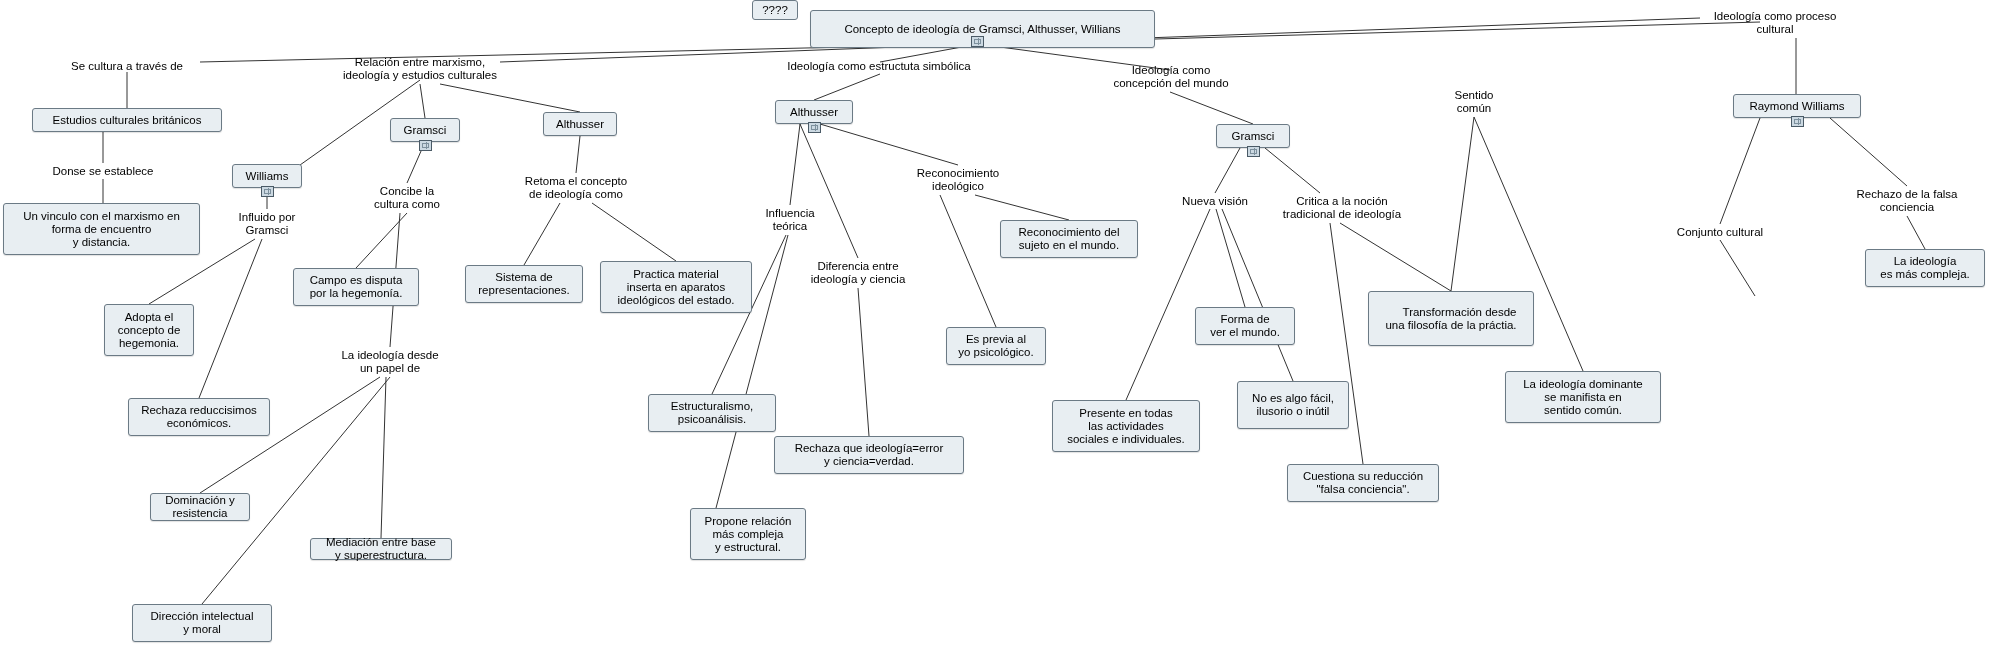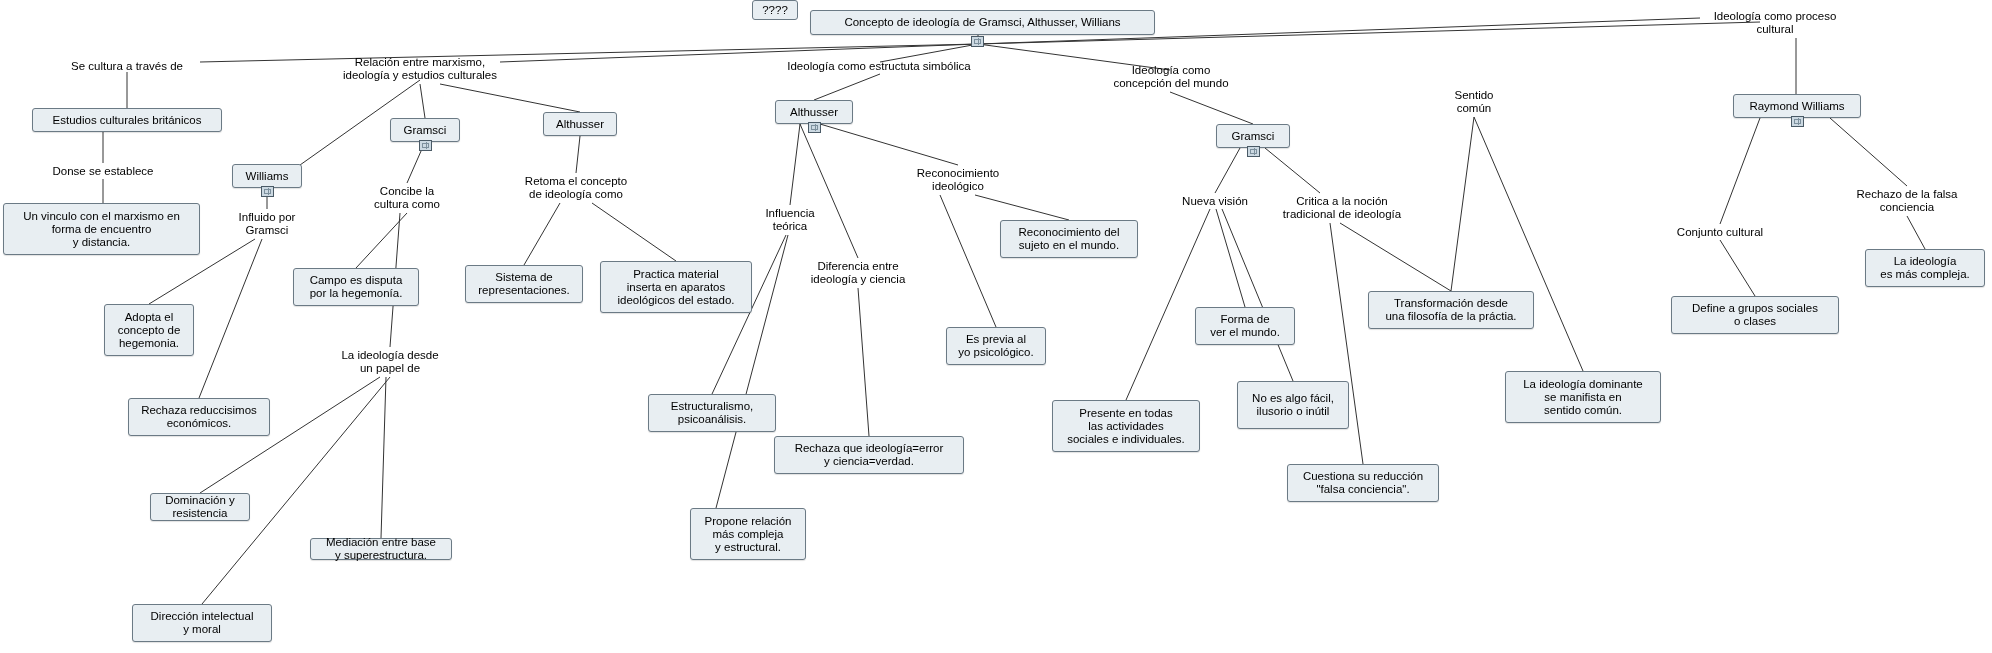--- a/index.html
+++ b/index.html
@@ -144,21 +144,21 @@
       <line x1="1330" y1="223" x2="1363" y2="464" stroke="#333333" stroke-width="1"></line>
       <line x1="1340" y1="223" x2="1451" y2="291" stroke="#333333" stroke-width="1"></line>
       <line x1="1474" y1="117" x2="1451" y2="291" stroke="#333333" stroke-width="1"></line>
       <line x1="1474" y1="117" x2="1583" y2="371" stroke="#333333" stroke-width="1"></line>
       <line x1="1760" y1="118" x2="1720" y2="224" stroke="#333333" stroke-width="1"></line>
       <line x1="1830" y1="118" x2="1907" y2="186" stroke="#333333" stroke-width="1"></line>
       <line x1="1720" y1="240" x2="1755" y2="296" stroke="#333333" stroke-width="1"></line>
       <line x1="1907" y1="216" x2="1925" y2="249" stroke="#333333" stroke-width="1"></line>
     </svg>
   <div class="qnode" style="left:752px;top:0px;width:46px;height:20px;">????</div>
-  <div class="node" style="left:810px;top:10px;width:345px;height:25px;">Concepto de ideología de Gramsci, Althusser, Willians</div>
+  <div class="node" style="left:810px;top:10px;width:345px;height:38px;">Concepto de ideología de Gramsci, Althusser, Willians</div>
   <div class="handle" style="left:971px;top:36px;"></div>
 <div class="label" style="left: 57px; top: 58px; width: 140px; height: 16px;">Se cultura a través de</div>
     <div class="label" style="left: 330px; top: 54px; width: 180px; height: 30px;">Relación entre marxismo,
 ideología y estudios culturales</div>
     <div class="label" style="left: 764px; top: 58px; width: 230px; height: 16px;">Ideología como estructuta simbólica</div>
     <div class="label" style="left: 1101px; top: 62px; width: 140px; height: 30px;">Ideología como
 concepción del mundo</div>
     <div class="label" style="left: 1700px; top: 8px; width: 150px; height: 30px;">Ideología como proceso
 cultural</div>
     <div class="label" style="left: 40px; top: 163px; width: 126px; height: 16px;">Donse se establece</div>
@@ -230,22 +230,20 @@
 sujeto en el mundo.</div>
     <div class="node" style="left: 1052px; top: 400px; width: 148px; height: 52px;">Presente en todas
 las actividades
 sociales e individuales.</div>
     <div class="node" style="left: 1195px; top: 307px; width: 100px; height: 38px;">Forma de
 ver el mundo.</div>
     <div class="node" style="left: 1237px; top: 381px; width: 112px; height: 48px;">No es algo fácil,
 ilusorio o inútil</div>
     <div class="node" style="left: 1287px; top: 464px; width: 152px; height: 38px;">Cuestiona su reducción
 "falsa conciencia".</div>
-    <div class="node" style="left: 1368px; top: 291px; width: 166px; height: 38px;">Transformación desde
+    <div class="node" style="left: 1368px; top: 291px; width: 166px; height: 55px; text-align: right;">Transformación desde
 una filosofía de la práctia.</div>
     <div class="node" style="left: 1505px; top: 371px; width: 156px; height: 52px;">La ideología dominante
 se manifista en
 sentido común.</div>
-    <div class="node" style="left: 1671px; top: 296px; width: 168px; height: 38px;">Define a grupos sociales
-o clases</div>
     <div class="node" style="left: 1865px; top: 249px; width: 120px; height: 38px;">La ideología
 es más compleja.</div>
   </div>
 
 </body></html>

